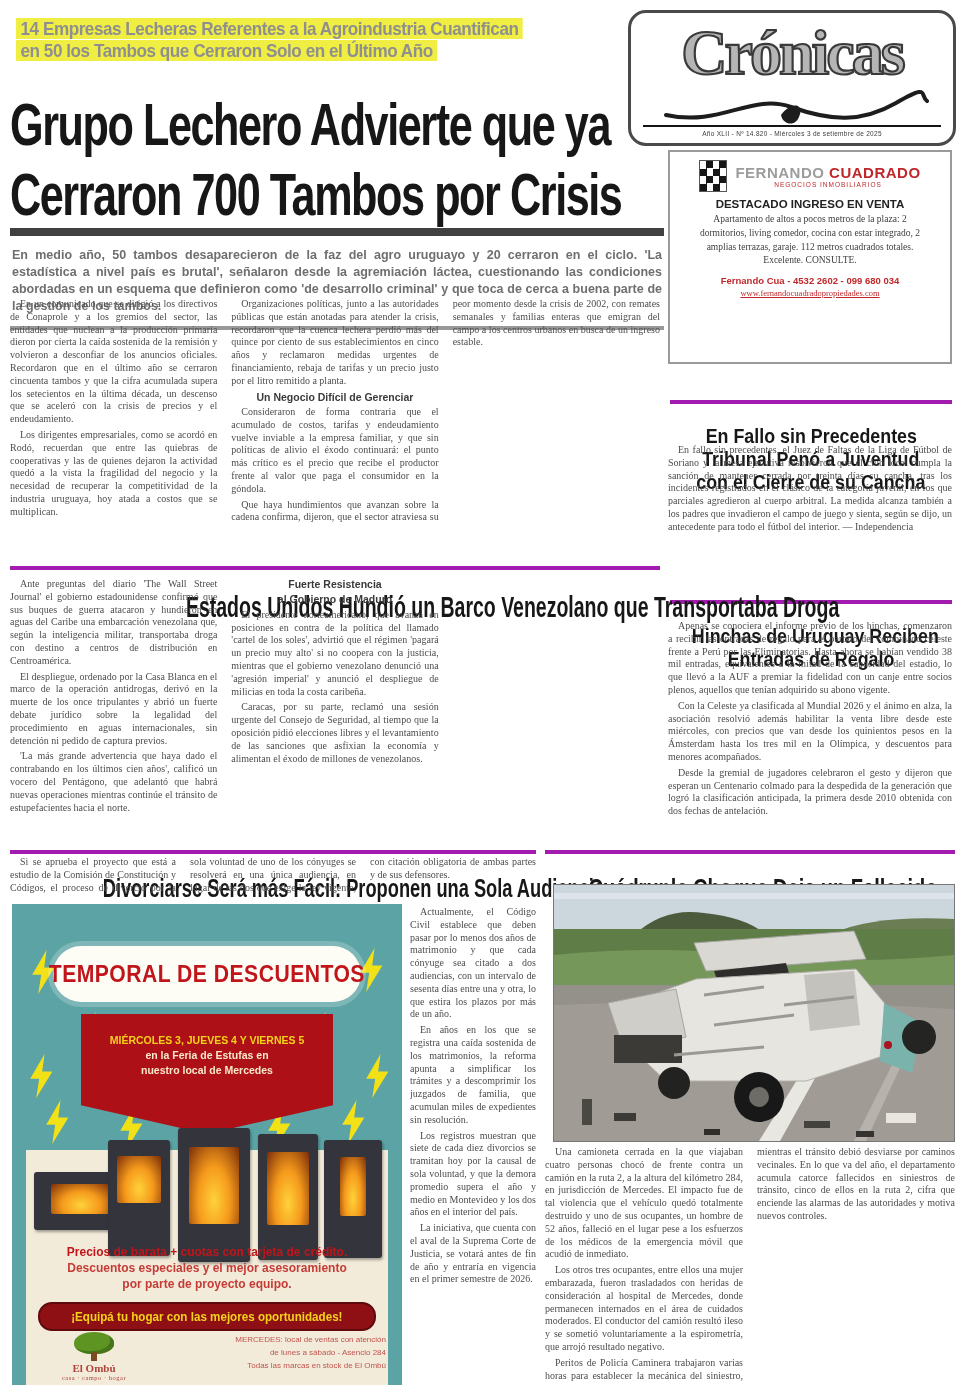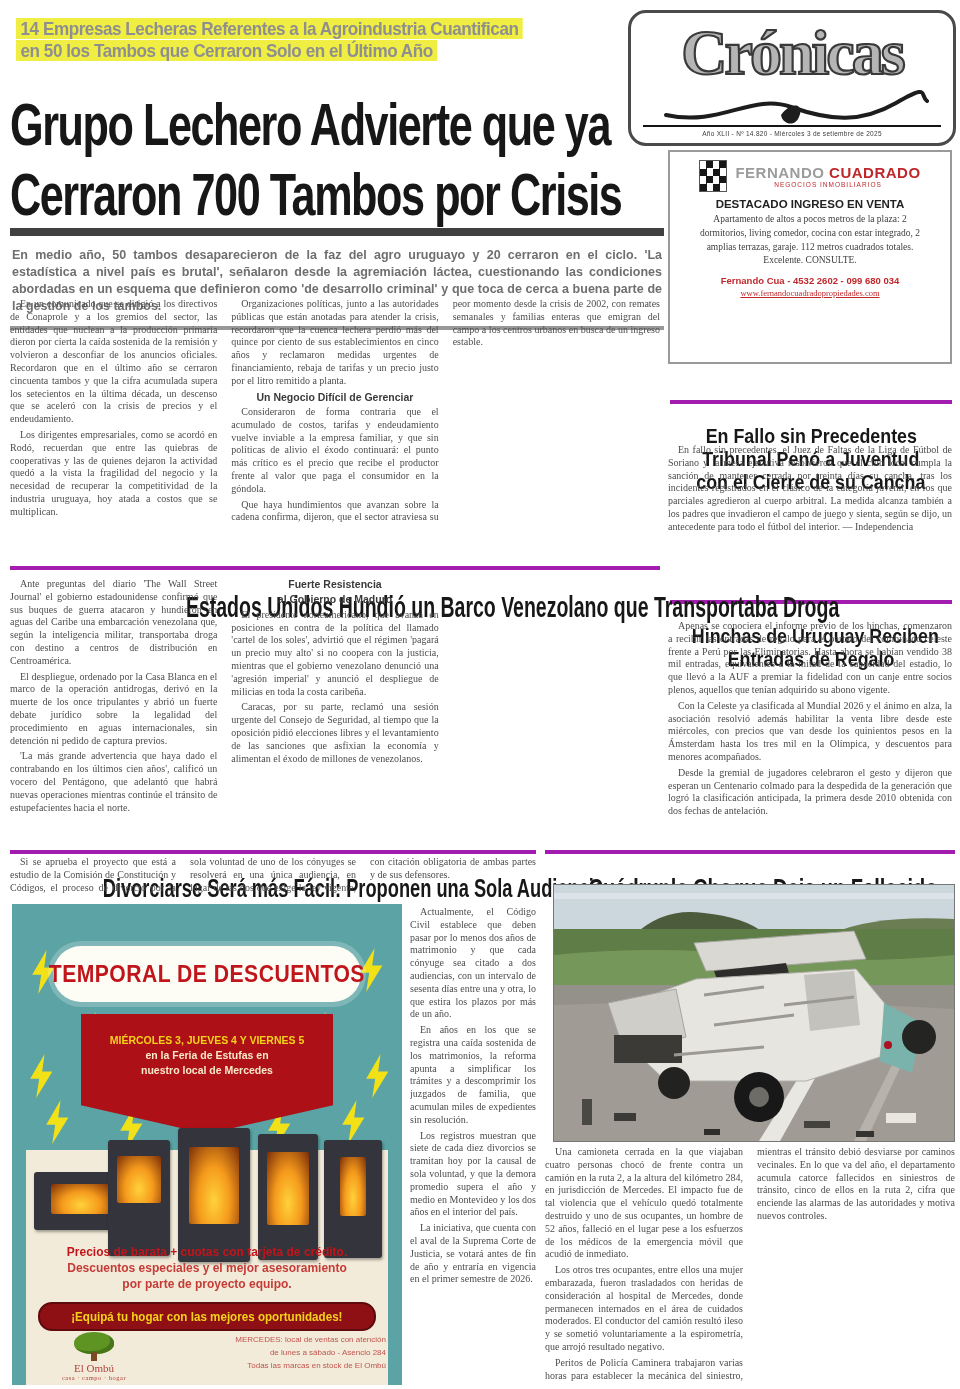--- a/index.html
+++ b/index.html
@@ -101,21 +101,21 @@
     font-family:"Liberation Sans",sans-serif;font-weight:700;font-size:12px;line-height:1.35;color:#c53b36;}
   .ad-lines .l1{color:#c0161b;}
   .stove-banner{position:absolute;left:50%;top:398px;transform:translateX(-50%);width:334px;height:25px;
     background:#8e1014;border:2px solid #5f0a0c;border-radius:14px;display:flex;align-items:center;justify-content:center;}
   .stove-banner span{font-family:"Liberation Sans",sans-serif;font-weight:700;font-size:12.5px;color:#f5d21a;
     white-space:nowrap;transform:scaleX(.93);}
   .tree-logo{position:absolute;left:22px;top:428px;width:120px;text-align:center;}
   .tree-crown{width:40px;height:22px;margin:0 auto;background:#5d9422;border-radius:50% 50% 45% 45%;
     box-shadow:inset -4px -3px 0 #47761a;}
   .tree-trunk{width:6px;height:9px;margin:-2px auto 0;background:#7a4a22;}
-  .tree-name{font-family:"Liberation Serif",serif;font-weight:400;font-size:11px;color:#b0423c;margin-top:1px;}
+  .tree-name{font-family:"Liberation Serif",serif;font-weight:700;font-size:11px;color:#b0423c;margin-top:1px;}
   .tree-sub{font-size:6.5px;color:#b0423c;letter-spacing:.5px;}
   .stove-small{position:absolute;right:16px;top:430px;width:220px;text-align:right;
     font-family:"Liberation Sans",sans-serif;font-size:8px;line-height:1.6;color:#c0544e;}
 </style>
 </head>
 <body>
 
 <div class="page">
 
   <div class="kicker">

